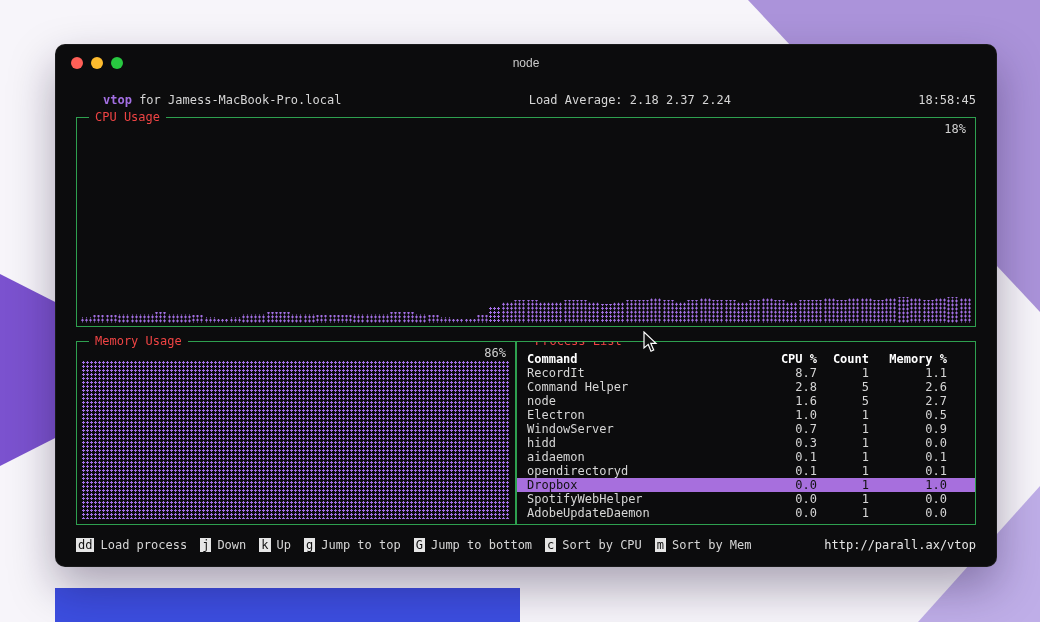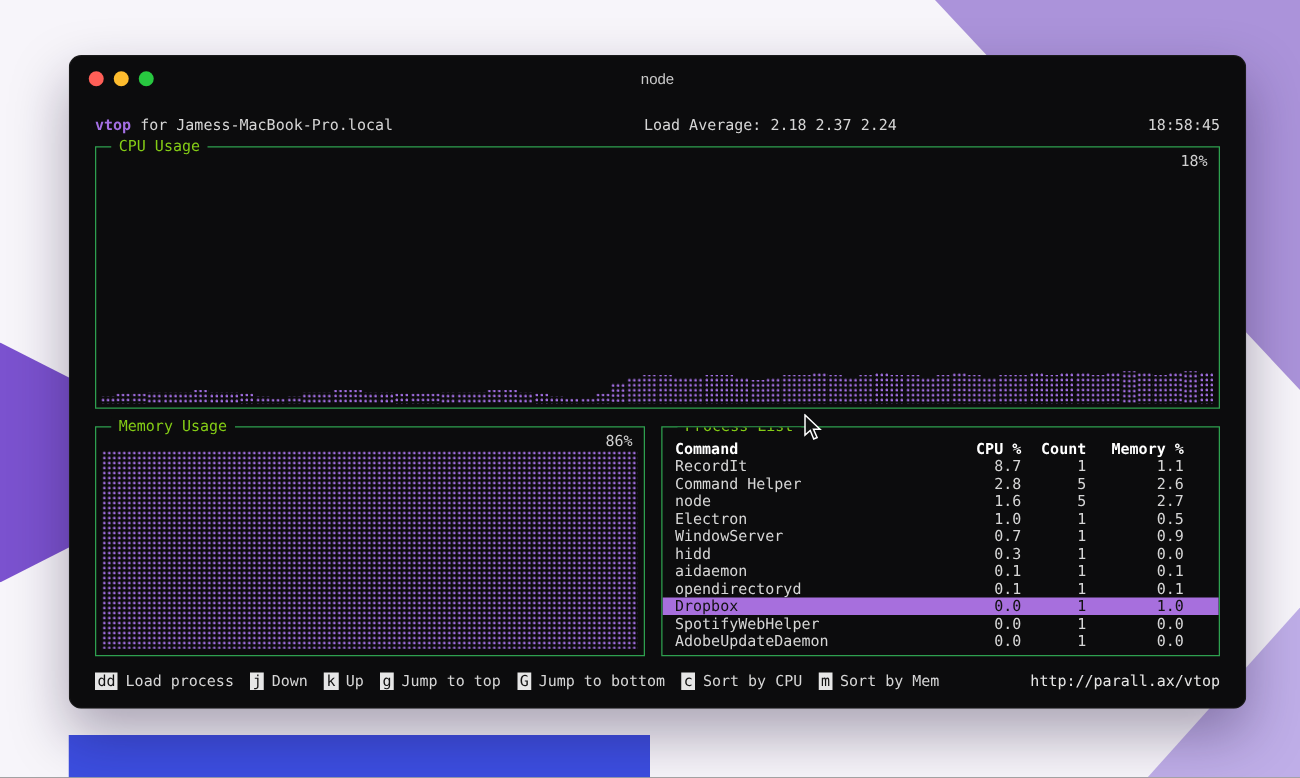--- a/index.html
+++ b/index.html
@@ -25,33 +25,33 @@
     box-sizing:border-box;}
   .titlebar{height:36px;display:flex;align-items:center;justify-content:center;position:relative;
     color:#c9c9c9;font-size:12px;font-family:"Liberation Sans", sans-serif;}
   .lights{position:absolute;left:15px;top:50%;transform:translateY(-50%);display:flex;gap:8px;}
   .light{width:12px;height:12px;border-radius:50%;}
   .light.red{background:var(--red);} .light.yellow{background:var(--yellow);} .light.green{background:var(--tgreen);}
 
   .content{box-sizing:border-box;height:calc(100% - 36px);padding:12px 20px 14px;display:flex;
     flex-direction:column;color:#d6d6d6;font-size:12px;line-height:14px;}
   .topline{display:flex;justify-content:space-between;white-space:pre;}
-  .appname{color:var(--appname);font-weight:bold;}
+  .appname{color:var(--appname);font-weight:bold;margin-left:27px;}
 
   .tbox{border:1px solid var(--green);position:relative;}
-  .box-title{position:absolute;top:-8px;left:12px;background:var(--termbg);padding:0 6px;color:#84cc16;}
+  .box-title{position:absolute;top:-8px;left:12px;background:var(--termbg);padding:0 6px;color:#ef4444;}
   .gauge-value{position:absolute;top:4px;right:9px;color:#d0d0d0;}
 
   .cpu-box{margin-top:10px;height:208px;}
   .cpu-chart{position:absolute;left:4px;right:4px;top:16px;bottom:3px;display:flex;
     align-items:flex-end;gap:1px;}
   .cpu-bar{flex:1;background-image:radial-gradient(circle at 1.5px 1.5px,var(--purple) 1px,transparent 1.3px);
     background-size:4px 4px;background-position:left bottom;}
 
-  .mid-row{display:flex;gap:13px;margin-top:14px;height:184px;}
+  .mid-row{display:flex;margin-top:14px;height:184px;}
   .mem-box{width:440px;box-sizing:border-box;}
   .mem-fill{position:absolute;left:5px;right:5px;top:19px;bottom:5px;
     background-image:radial-gradient(circle at 1.5px 1.5px,var(--purple) 1px,transparent 1.3px);
     background-size:4px 4px;}
   .proc-box{flex:1;box-sizing:border-box;padding-top:10px;display:flex;flex-direction:column;overflow:hidden;}
   .proc-header{display:flex;font-weight:bold;color:#fff;height:14px;padding:0 28px 0 10px;}
   .proc-row{display:flex;height:14px;padding:0 28px 0 10px;color:#d6d6d6;}
   .proc-row.selected{background:var(--hl);color:#121212;}
   .col-cmd{flex:1;overflow:hidden;white-space:nowrap;}
   .col-cpu{width:56px;text-align:right;}

